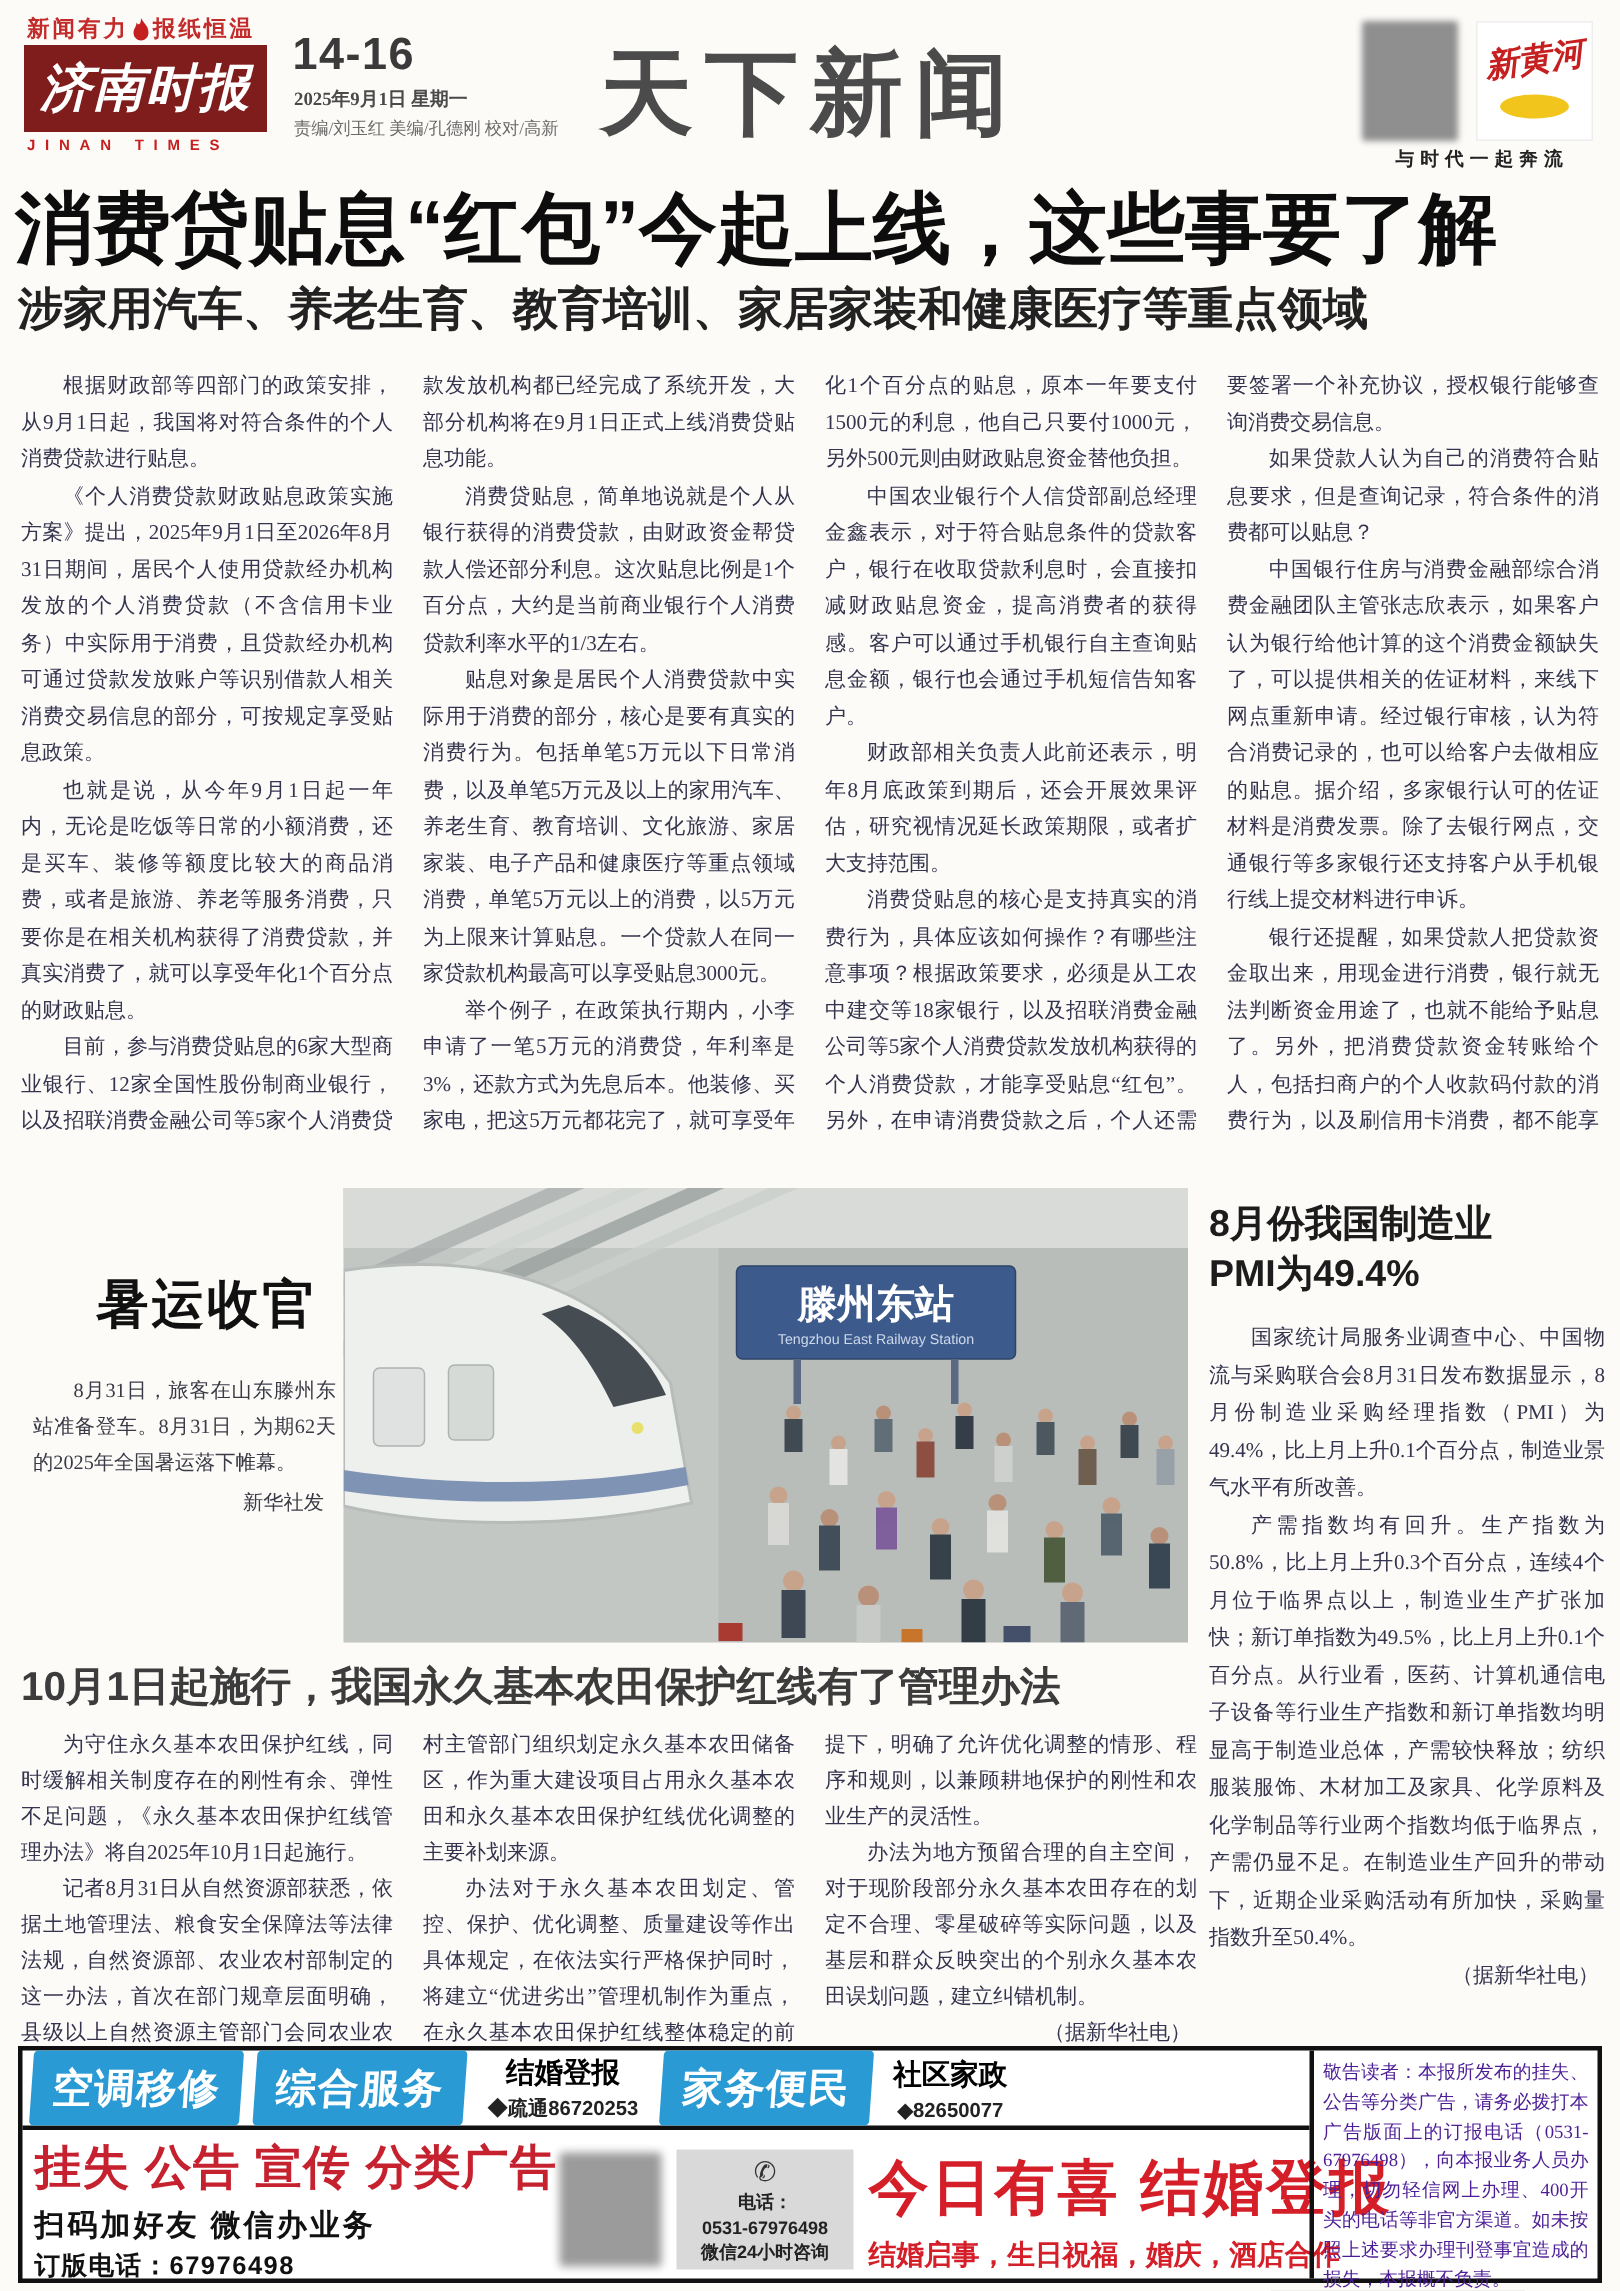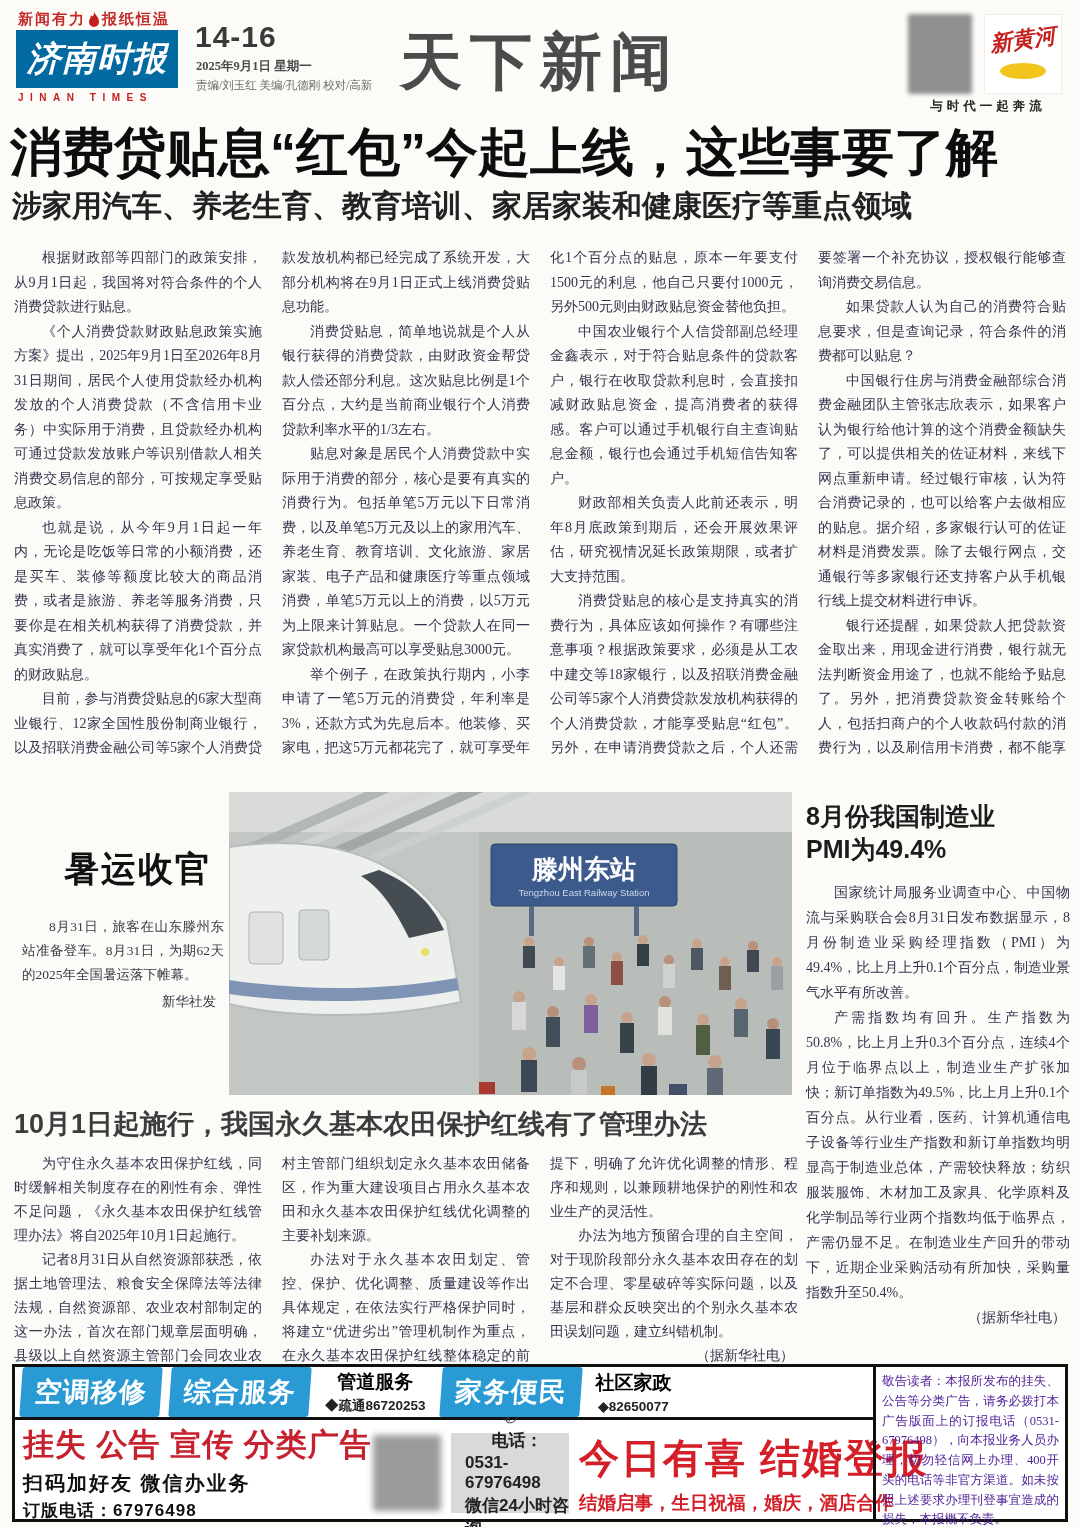--- a/index.html
+++ b/index.html
@@ -6,21 +6,21 @@
   html,body { background:#e8e6e1; }
   .page {
     position:relative; width:1080px; height:1527px; margin:0 auto;
     background:#fcfbf8; overflow:hidden;
     font-family:"Liberation Serif", serif; color:#34344e;
   }
   
   .masthead { position:absolute; left:12px; top:6px; width:1056px; height:106px; }
   .slogan { position:absolute; left:6px; top:4px; color:#c32b2b; font-family:"Liberation Sans",sans-serif;
             font-weight:bold; font-size:15px; letter-spacing:2px; display:flex; align-items:center; gap:2px;}
-  .logo-box { position:absolute; left:4px; top:24px; width:162px; height:58px; background:#0369a1;
+  .logo-box { position:absolute; left:4px; top:24px; width:162px; height:58px; background:#7f1d1d;
               color:#fff; display:flex; align-items:center; justify-content:center;
               font-size:34px; font-weight:bold; font-style:italic; letter-spacing:1px; }
   .logo-en { position:absolute; left:6px; top:86px; width:160px; color:#c5201f;
              font-family:"Liberation Sans",sans-serif; font-size:10px; letter-spacing:6.5px; font-weight:bold;}
   .page-range { position:absolute; left:183px; top:14px; font-family:"Liberation Sans",sans-serif;
                 font-size:30px; font-weight:800; color:#3a3a3a; letter-spacing:1px;}
   .date-line  { position:absolute; left:184px; top:52px; font-size:12.5px; color:#4a4a4a; font-weight:bold;}
   .staff-line { position:absolute; left:184px; top:72px; font-size:11.5px; color:#6a6a6a; }
   .section-title { position:absolute; left:0; right:0; top:14px; text-align:center;
                    font-family:"Liberation Sans",sans-serif; font-size:62px; font-weight:900;
@@ -86,21 +86,21 @@
   .white-ad .p { font-size:13.5px; font-weight:bold; color:#222; margin-top:2px;}
   .ad-row2 { flex:1; display:flex; align-items:center; gap:10px; padding:4px 8px;}
   .classified { width:340px;}
   .classified .big { color:#c5212f; font-size:31px; font-weight:900; letter-spacing:1px; white-space:nowrap;}
   .classified .mid { color:#111; font-size:20px; font-weight:800; margin-top:4px; letter-spacing:2px;}
   .classified .tel { color:#111; font-size:17px; font-weight:bold; margin-top:2px; letter-spacing:1px;}
   .qr { width:68px; height:76px; background:#9b9b9b; filter:blur(3px); border-radius:2px; flex:none;}
   .contact-box { width:118px; height:80px; background:#d9d9d9; display:flex; flex-direction:column;
                  align-items:center; justify-content:center; gap:1px; flex:none;}
   .contact-box .ic { font-size:18px; color:#333; }
-  .contact-box div { font-size:17px; font-weight:bold; color:#222;margin-left:14px; }
+  .contact-box div { font-size:12px; font-weight:bold; color:#222; }
   .wedding { flex:1; text-align:center; min-width:0;}
   .wedding .big { color:#d41e28; font-size:40px; font-weight:900; letter-spacing:2px; white-space:nowrap;}
   .wedding .sub { color:#d41e28; font-size:18.5px; font-weight:bold; margin-top:4px; white-space:nowrap;}
   .disclaimer { width:192px; border-left:3px solid #101010; padding:5px 6px;
                 font-family:"Liberation Serif",serif; font-size:12.5px; line-height:1.58;
                 color:#4c1d95; text-align:justify;}
   .flame { width:12px; height:16px; display:inline-block; }
 </style>
 </head>
 <body>
@@ -301,21 +301,21 @@
     <p class="para">办法为地方预留合理的自主空间，对于现阶段部分永久基本农田存在的划定不合理、零星破碎等实际问题，以及基层和群众反映突出的个别永久基本农田误划问题，建立纠错机制。</p>
     <p class="credit-line">（据新华社电）</p>
   </section>
 
   <footer class="adblock">
     <div class="ad-main">
       <div class="ad-row1">
         <div class="blue-ad">空调移修</div>
         <div class="blue-ad">综合服务</div>
         <div class="white-ad">
-          <div class="t">管道服务</div>
+          <div class="t">结婚登报</div>
           <div class="p">◆疏通86720253</div>
         </div>
         <div class="blue-ad">家务便民</div>
         <div class="white-ad">
           <div class="t">社区家政</div>
           <div class="p">◆82650077</div>
         </div>
       </div>
       <div class="ad-row2">
         <div class="classified">

